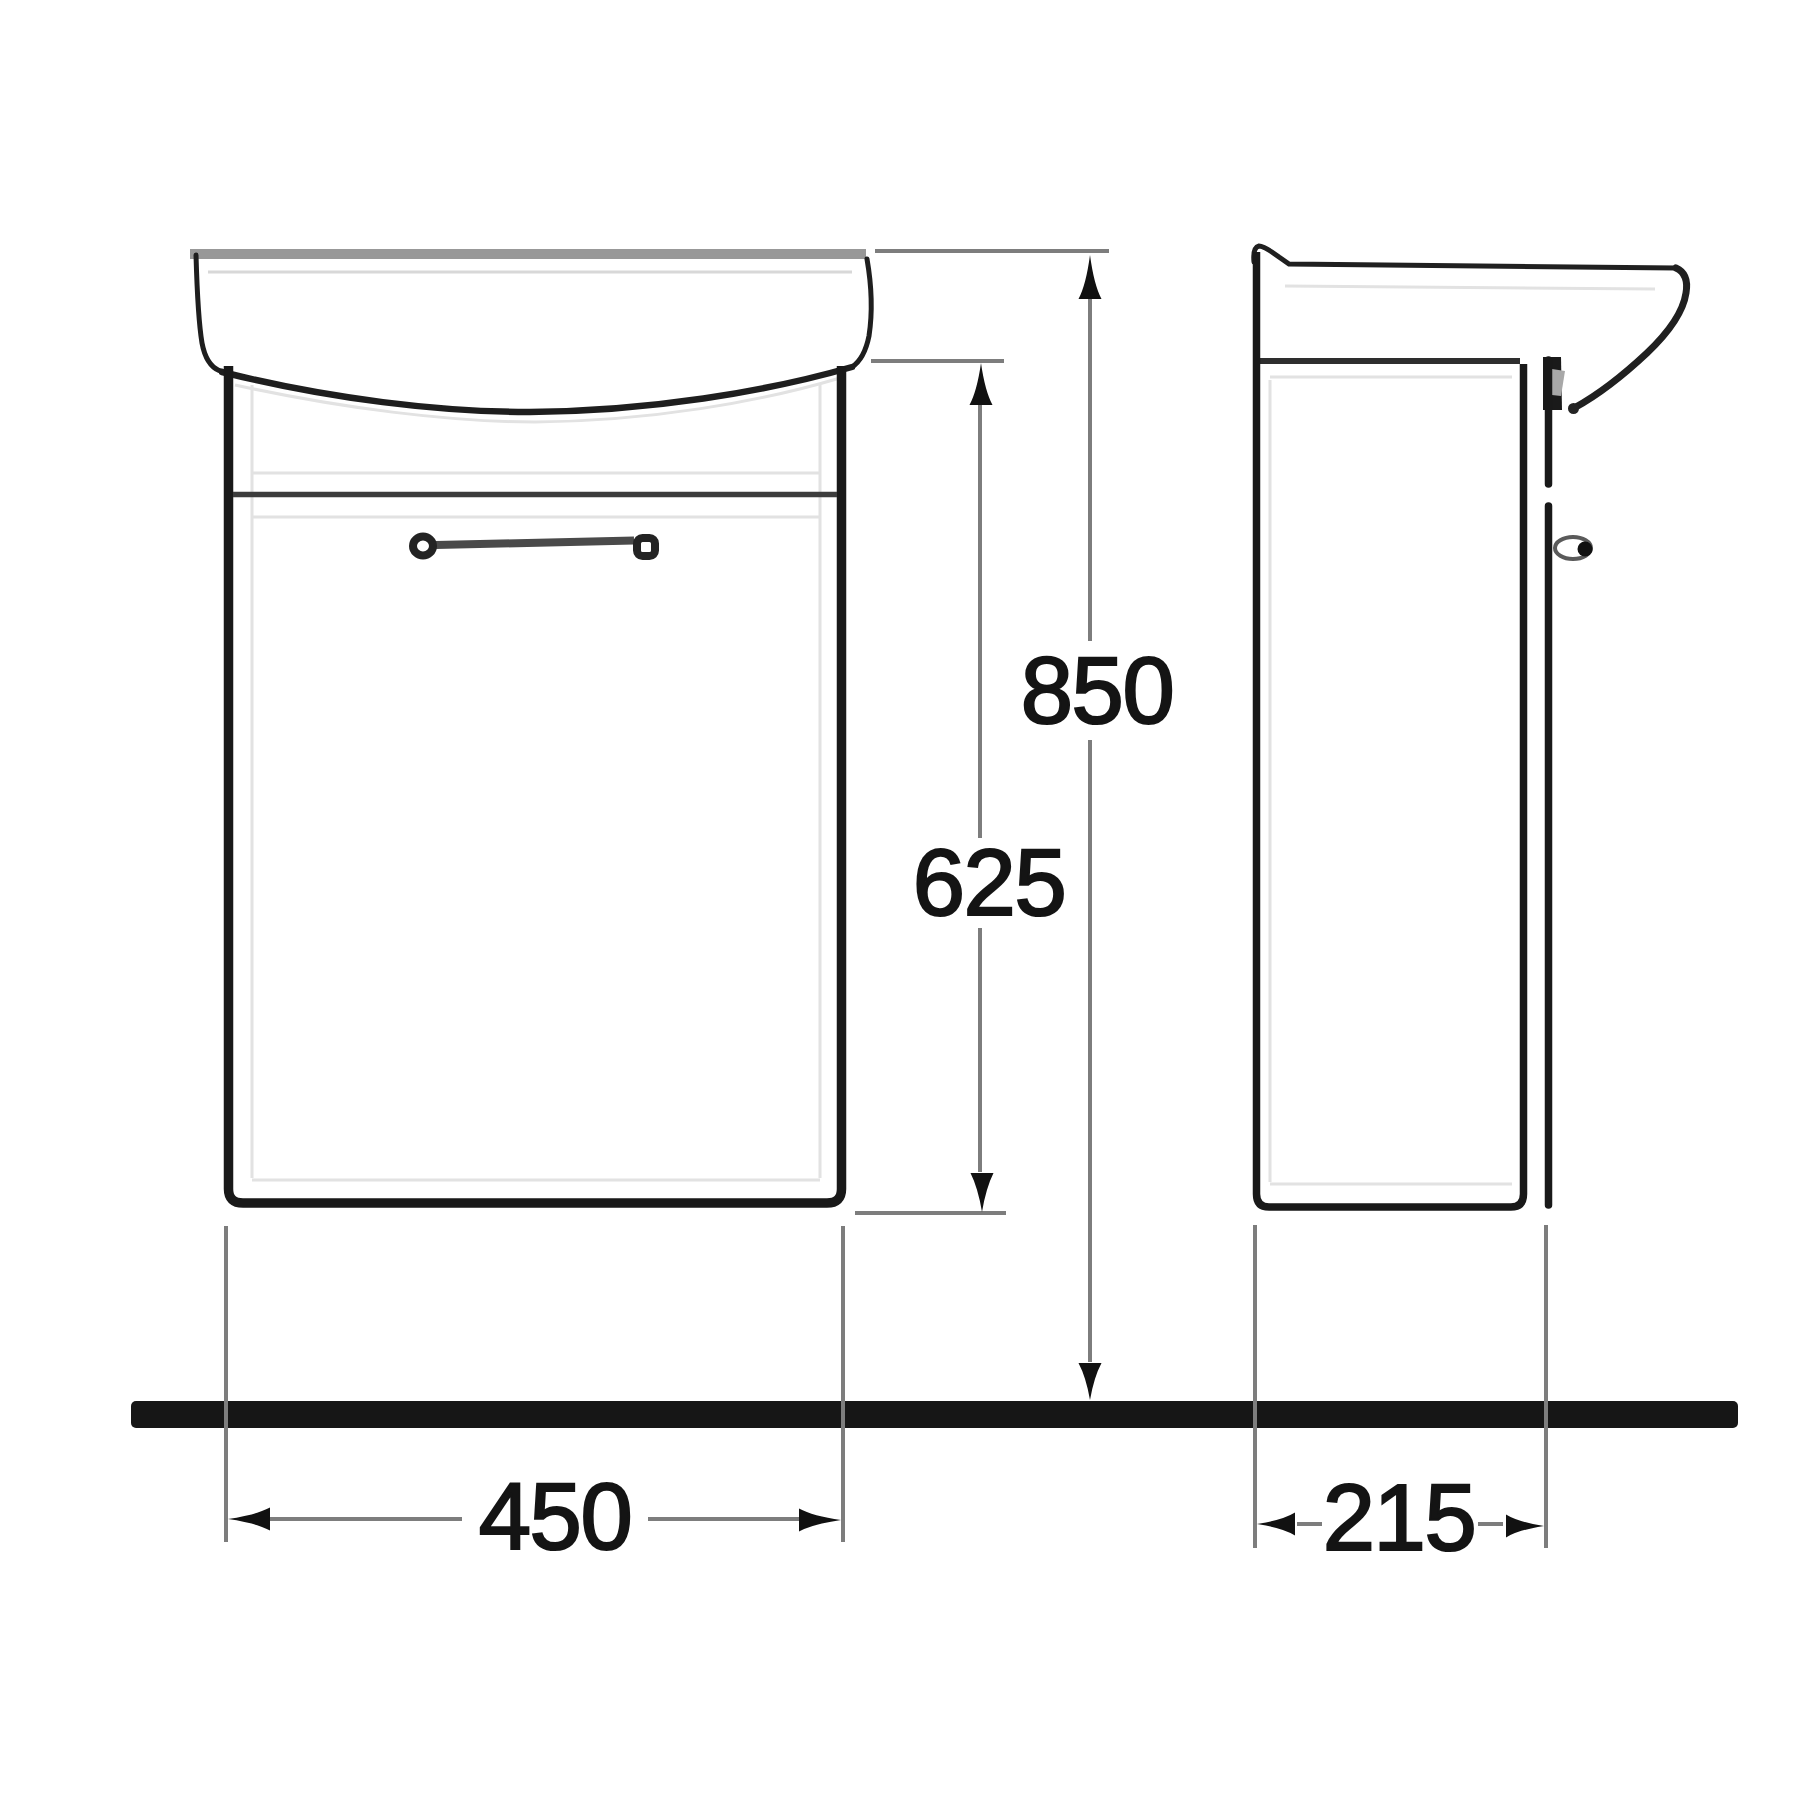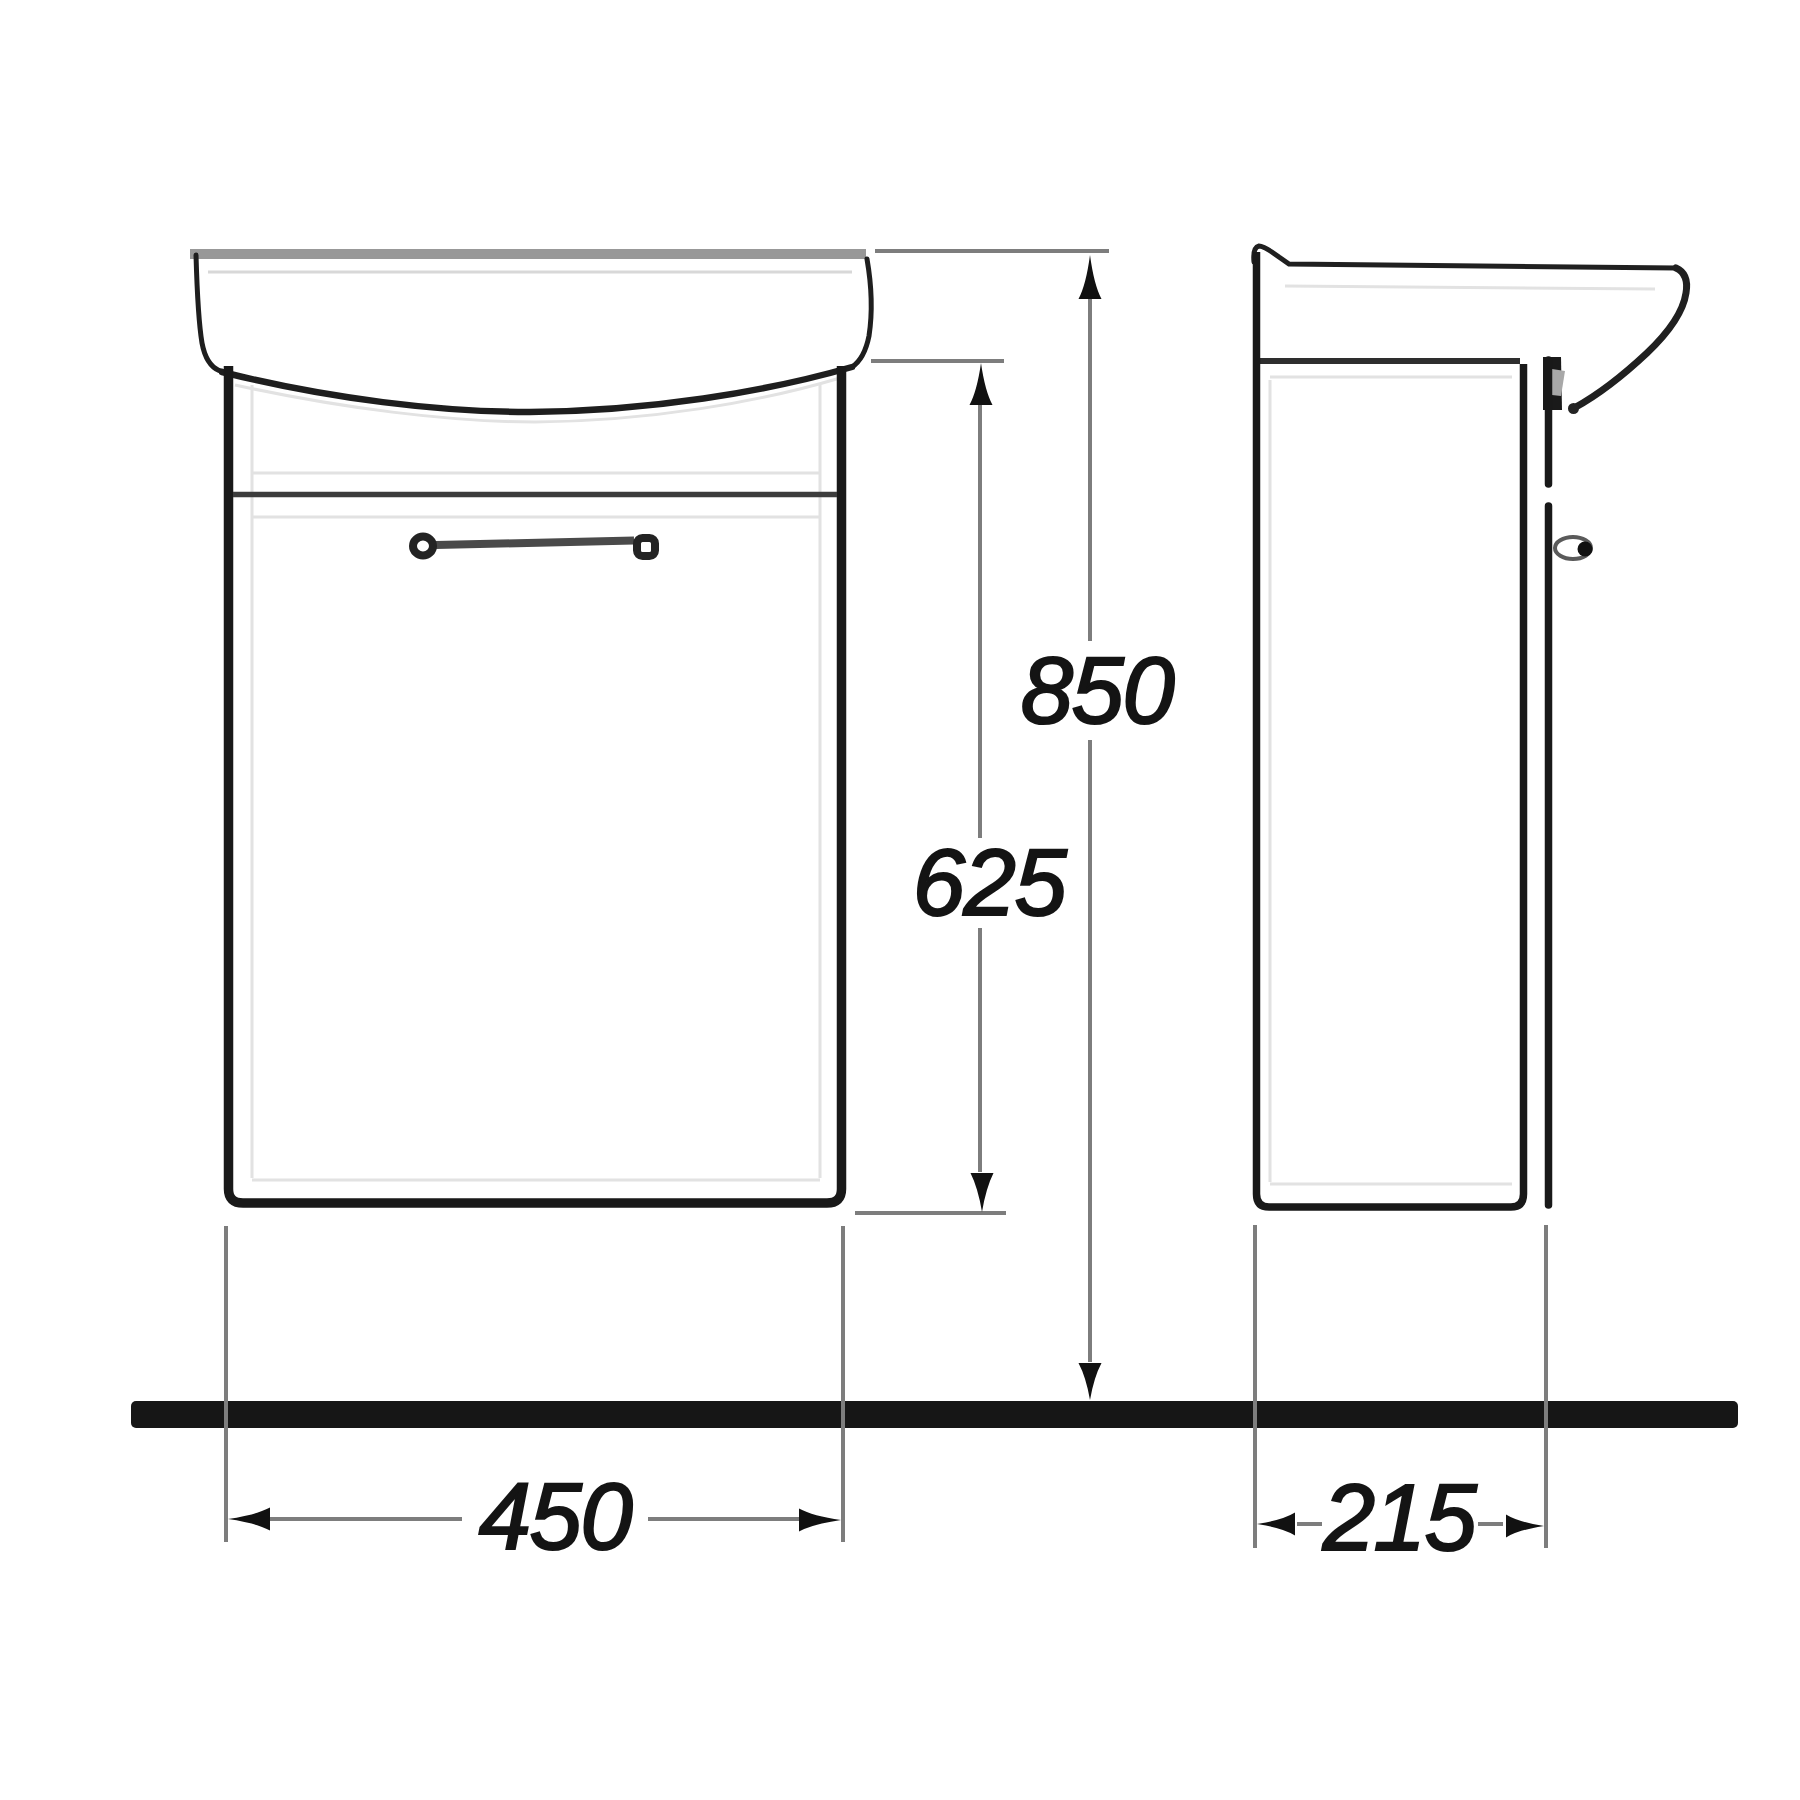--- a/index.html
+++ b/index.html
@@ -1,16 +1,16 @@
 <!DOCTYPE html>
 <html><head>
 <meta charset="utf-8">
 <style>
   html,body{margin:0;padding:0;background:#ffffff;}
-  .page{width:1800px;height:1588px;position:relative;background:#8b5cf6;overflow:hidden;font-style:italic;}
+  .page{width:1800px;height:1588px;position:relative;background:#8b5cf6;overflow:hidden;}
   svg{display:block;}
   text{font-family:"Liberation Sans", sans-serif; fill:#141414; font-weight:normal; letter-spacing:-1.5px; stroke:#141414; stroke-width:2.2px;}
 </style>
 </head>
 <body>
 <div class="page">
 <svg width="1800" height="1800" viewBox="0 0 1800 1800" style="filter:blur(0.6px)">
 
   <rect x="0" y="0" width="1800" height="1800" fill="#ffffff"></rect>
 

